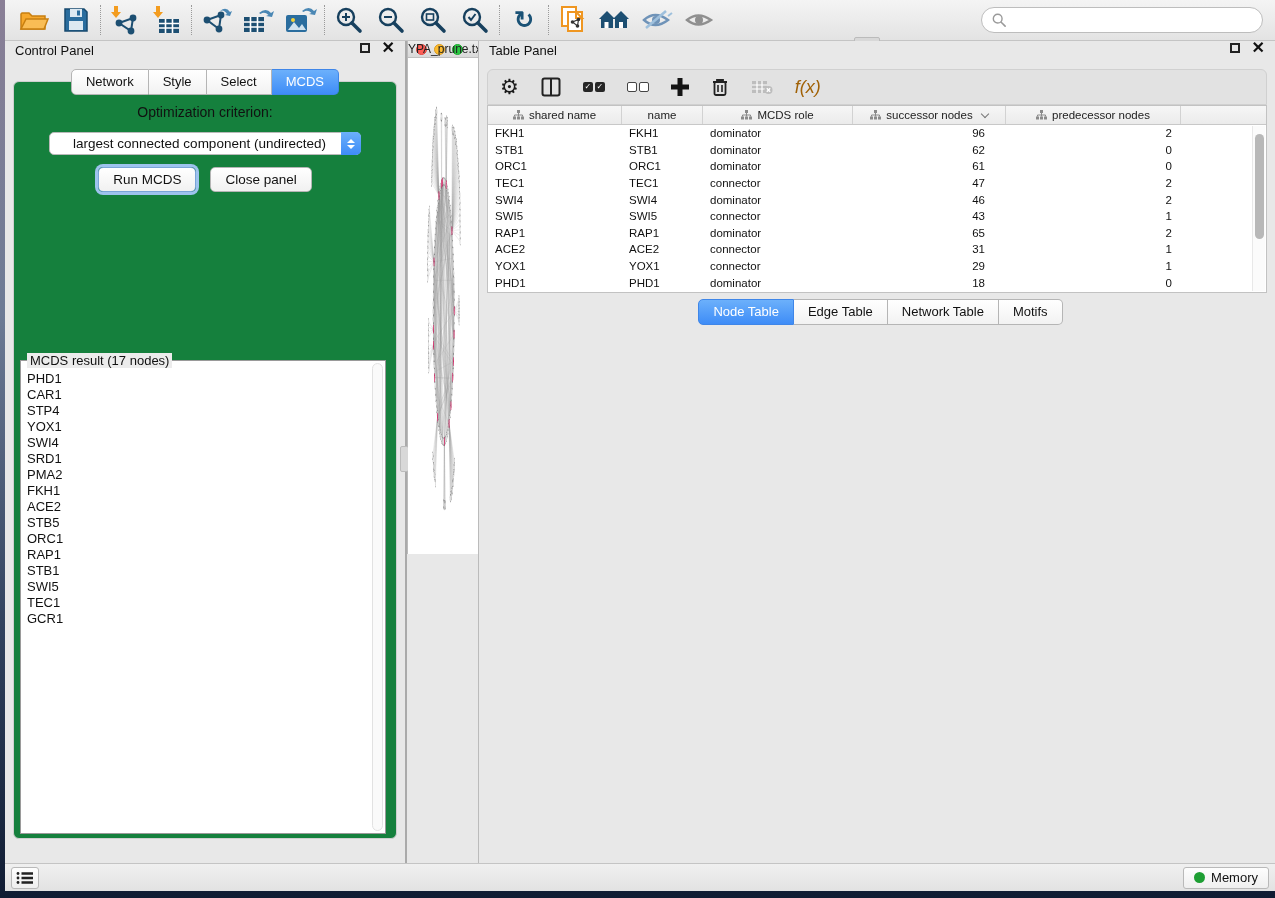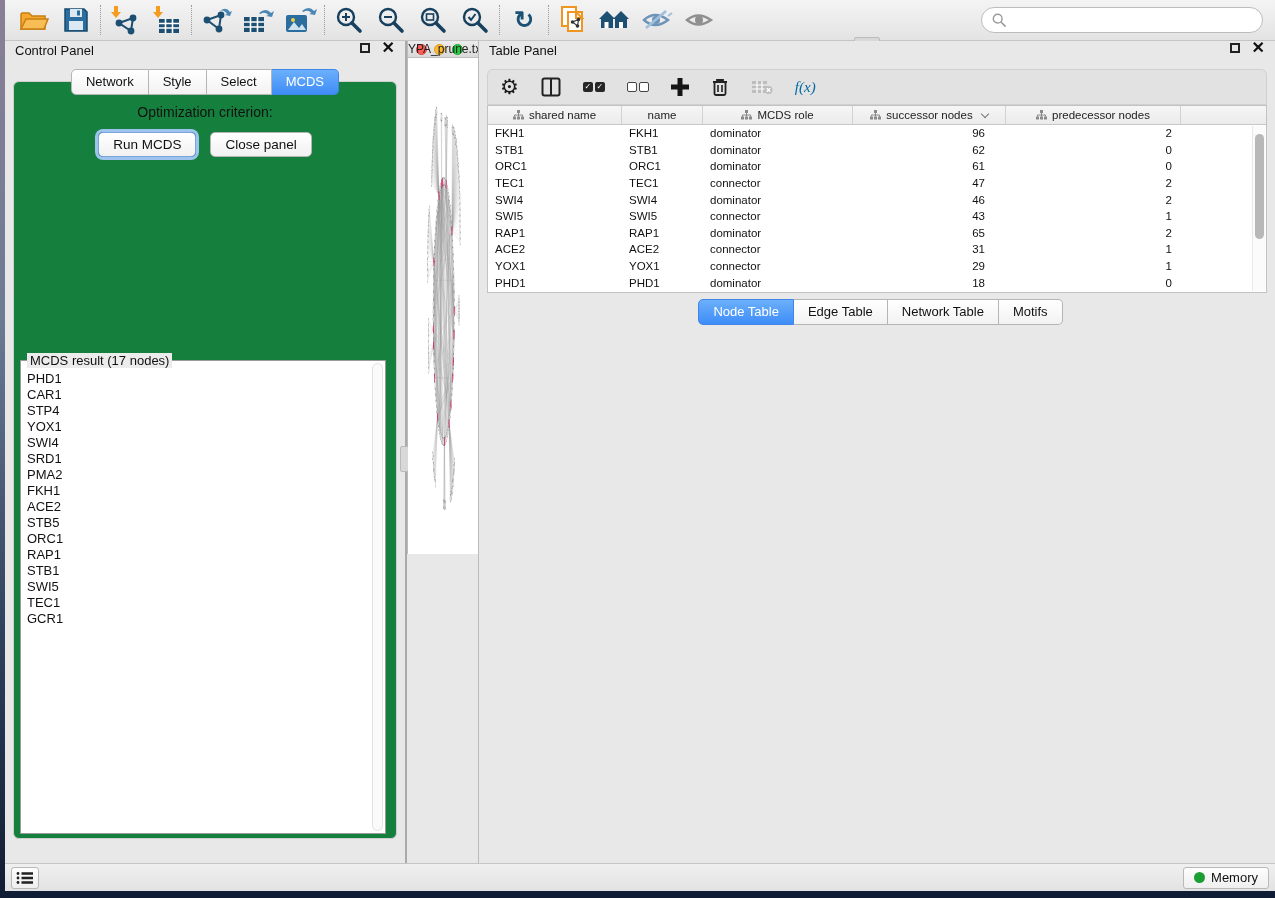--- a/index.html
+++ b/index.html
@@ -64,21 +64,21 @@
   .tl.green { background:#28c840; border:1px solid #1da62f; }
   .net-title { position:absolute; left:0; right:0; text-align:center; font-size:12px; color:#222; }
   .net-canvas { flex:1; background:#fff; position:relative; }
   .net-canvas svg { position:absolute; inset:0; }
 
   
   .table-panel { flex:1; background:#e8e8e8; display:flex; flex-direction:column; border-left:1px solid #bbb; position:relative; min-height:0; }
   .tp-toolbar { height:36px; margin:4px 8px 0 8px; background:#e2e2e2; border:1px solid #d0d0d0; border-radius:6px 6px 0 0; display:flex; align-items:center; padding:0 12px; gap:22px; flex:none; }
   .tpi { display:flex; align-items:center; justify-content:center; height:28px; cursor:default; }
   .gear { font-size:21px; color:#1b1b1b; }
-  .fx { font-family:Liberation Serif, serif; font-style:italic; font-size:15px; color:#0369a1; }
+  .fx { font-family:Liberation Sans, sans-serif; font-style:italic; font-size:18px; color:#a16207; }
   .ckpair { display:flex; gap:2px; }
   .ck { width:10px; height:10px; background:#262626; border-radius:2px; color:#fff; font-size:8px; line-height:10px; text-align:center; }
   .cko { width:10px; height:10px; border:1.5px solid #444; border-radius:2px; background:#fff; }
 
   .tp-table { margin:0 8px; flex:none; height:188px; background:#fff; border:1px solid #c2c2c2; position:relative; overflow:hidden; }
   .thead { display:flex; height:19px; background:linear-gradient(#f6f6f6,#ebebeb); border-bottom:1px solid #c8c8c8; font-size:11.5px; color:#222; }
   .th { display:flex; align-items:center; justify-content:center; gap:5px; border-right:1px solid #d2d2d2; position:relative; }
   .th .flt { width:6px; height:6px; border-right:1.6px solid #777; border-bottom:1.6px solid #777; transform:rotate(45deg); margin-left:4px; margin-top:-3px; }
   .tbody { font-size:11.5px; color:#111; }
   .trow { display:flex; height:16.6px; align-items:center; }
@@ -242,20 +242,27 @@
         <span class="close-ic">✕</span>
       </div>
       <div class="cp-tabs seg">
         <button class="tab">Network</button>
         <button class="tab">Style</button>
         <button class="tab">Select</button>
         <button class="tab active">MCDS</button>
       </div>
       <div class="cp-inner">
         <div class="opt-label">Optimization criterion:</div>
+        <div class="dropdown">
+          <span class="dval">largest connected component (undirected)</span>
+          <span class="stepper">
+                <i class="up"></i>
+                <i class="dn"></i>
+              </span>
+        </div>
         <div class="btn-row">
           <button class="pbtn focused">Run MCDS</button>
           <button class="pbtn">Close panel</button>
         </div>
         <div class="mcds-group">
           <span class="mcds-legend">MCDS result (17 nodes)</span>
           <div class="mcds-list" id="mcds-list">
                 <div class="mcds-item">PHD1</div>
                 <div class="mcds-item">CAR1</div>
                 <div class="mcds-item">STP4</div>

